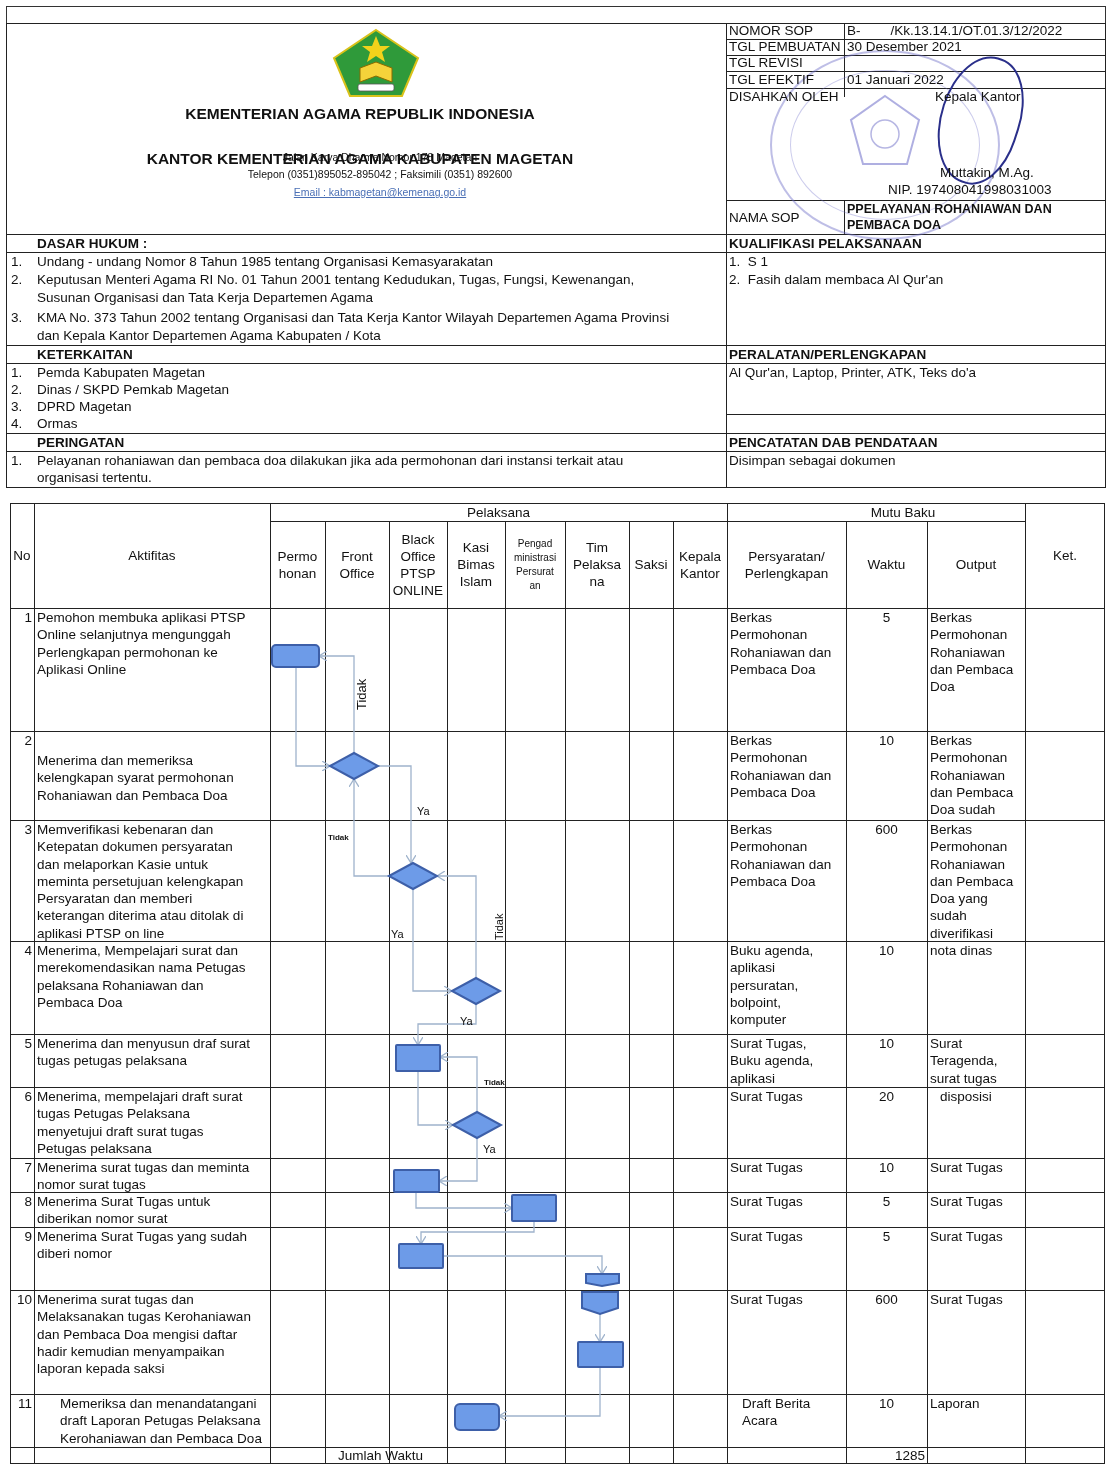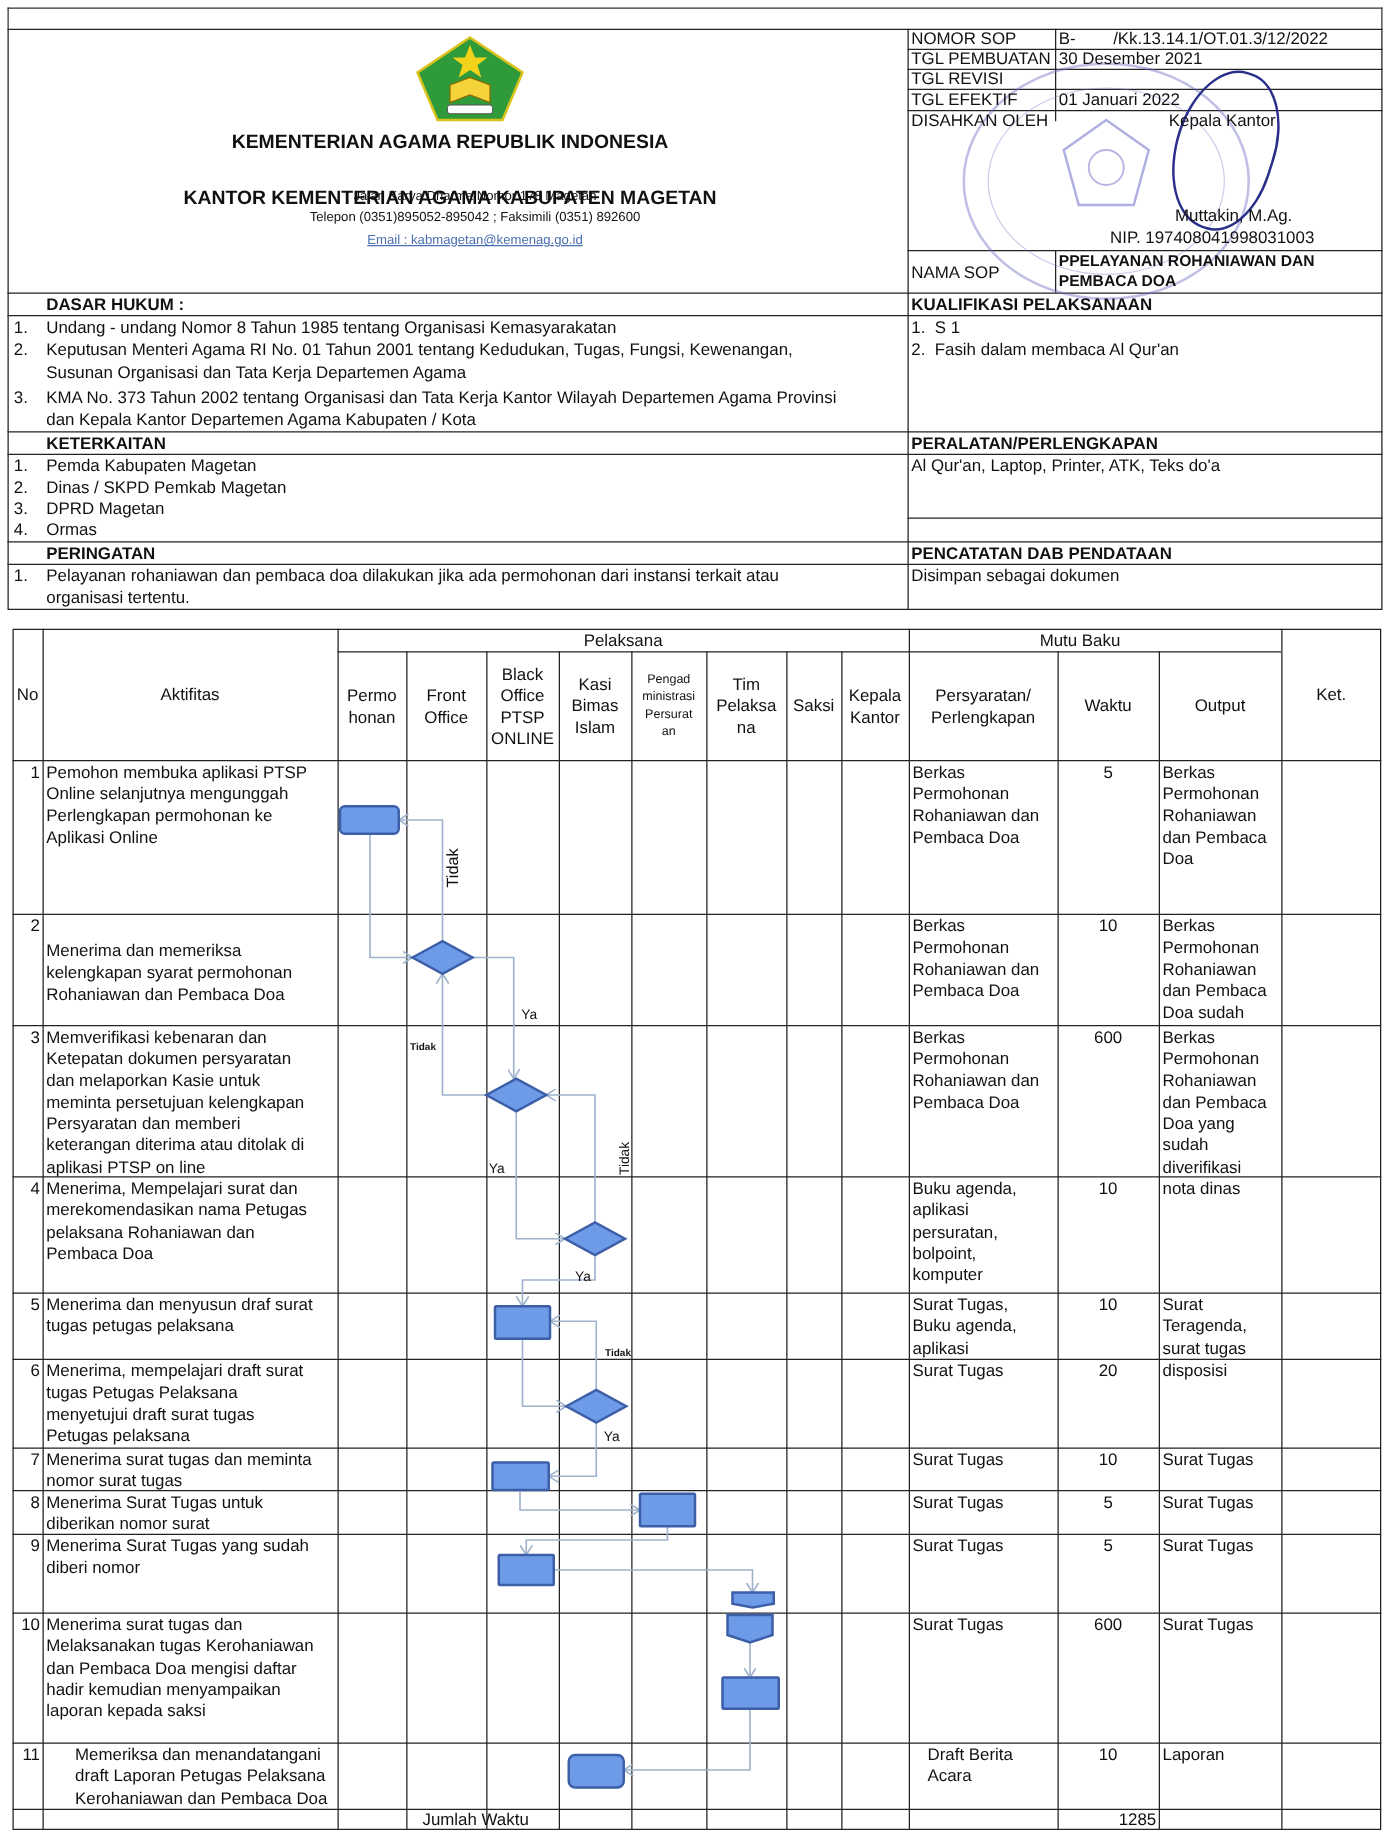--- a/index.html
+++ b/index.html
@@ -146,21 +146,21 @@
     <div class="hline" style="left: 10px; top: 1192px; width: 1095px;"></div>
     <div class="hline" style="left: 10px; top: 1227px; width: 1095px;"></div>
     <div class="hline" style="left: 10px; top: 1290px; width: 1095px;"></div>
     <div class="hline" style="left: 10px; top: 1394px; width: 1095px;"></div>
     <div class="hline" style="left: 10px; top: 1447px; width: 1095px;"></div>
   </div>
 
 <div class="hcell" style="left:10px; top:503px; width:24px; height:105px;">No</div>
 <div class="hcell" style="left:34px; top:503px; width:236px; height:105px;">Aktifitas</div>
 <div class="hcell" style="left:270px; top:503px; width:457px; height:18px;">Pelaksana</div>
-<div class="hcell" style="left:715px; top:503px; width:298px; height:18px;">Mutu Baku</div>
+<div class="hcell" style="left:754px; top:503px; width:298px; height:18px;">Mutu Baku</div>
 <div class="hcell" style="left:1025px; top:503px; width:80px; height:105px;">Ket.</div>
 <div id="actor-headers">
     <div class="hcell" style="left: 270px; top: 521px; width: 55px; height: 87px;">Permo
 honan</div>
     <div class="hcell" style="left: 325px; top: 521px; width: 64px; height: 87px;">Front
 Office</div>
     <div class="hcell" style="left: 389px; top: 521px; width: 58px; height: 87px;">Black
 Office
 PTSP
 ONLINE</div>
@@ -266,21 +266,21 @@
 surat tugas</div>
     </div>
     <div>
       <div class="cell" style="left: 10px; top: 1088px; width: 22px; text-align: right;">6</div>
       <div class="cell" style="left: 34px; top: 1088px; width: 236px; padding-left: 3px;">Menerima, mempelajari draft surat
 tugas Petugas Pelaksana
 menyetujui draft surat tugas
 Petugas pelaksana</div>
       <div class="cell" style="left: 727px; top: 1088px; width: 119px; padding-left: 3px;">Surat Tugas</div>
       <div class="cell" style="left: 846px; top: 1088px; width: 81px; text-align: center;">20</div>
-      <div class="cell" style="left: 927px; top: 1088px; width: 98px; padding-left: 3px;">disposisi</div>
+      <div class="cell" style="left: 927px; top: 1088px; width: 98px; padding-left: 13px;">disposisi</div>
     </div>
     <div>
       <div class="cell" style="left: 10px; top: 1159px; width: 22px; text-align: right;">7</div>
       <div class="cell" style="left: 34px; top: 1159px; width: 236px; padding-left: 3px;">Menerima surat tugas dan meminta
 nomor surat tugas</div>
       <div class="cell" style="left: 727px; top: 1159px; width: 119px; padding-left: 3px;">Surat Tugas</div>
       <div class="cell" style="left: 846px; top: 1159px; width: 81px; text-align: center;">10</div>
       <div class="cell" style="left: 927px; top: 1159px; width: 98px; padding-left: 3px;">Surat Tugas</div>
     </div>
     <div>

